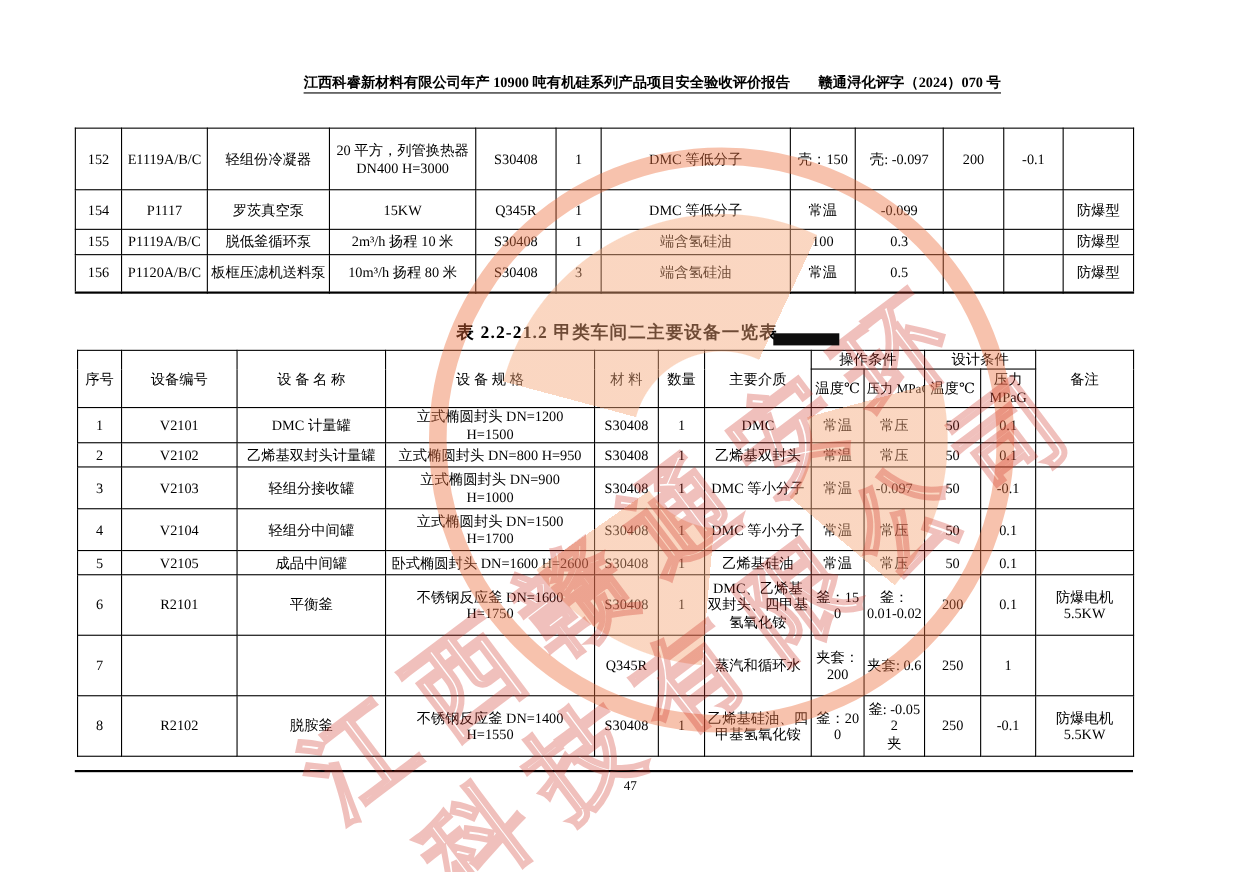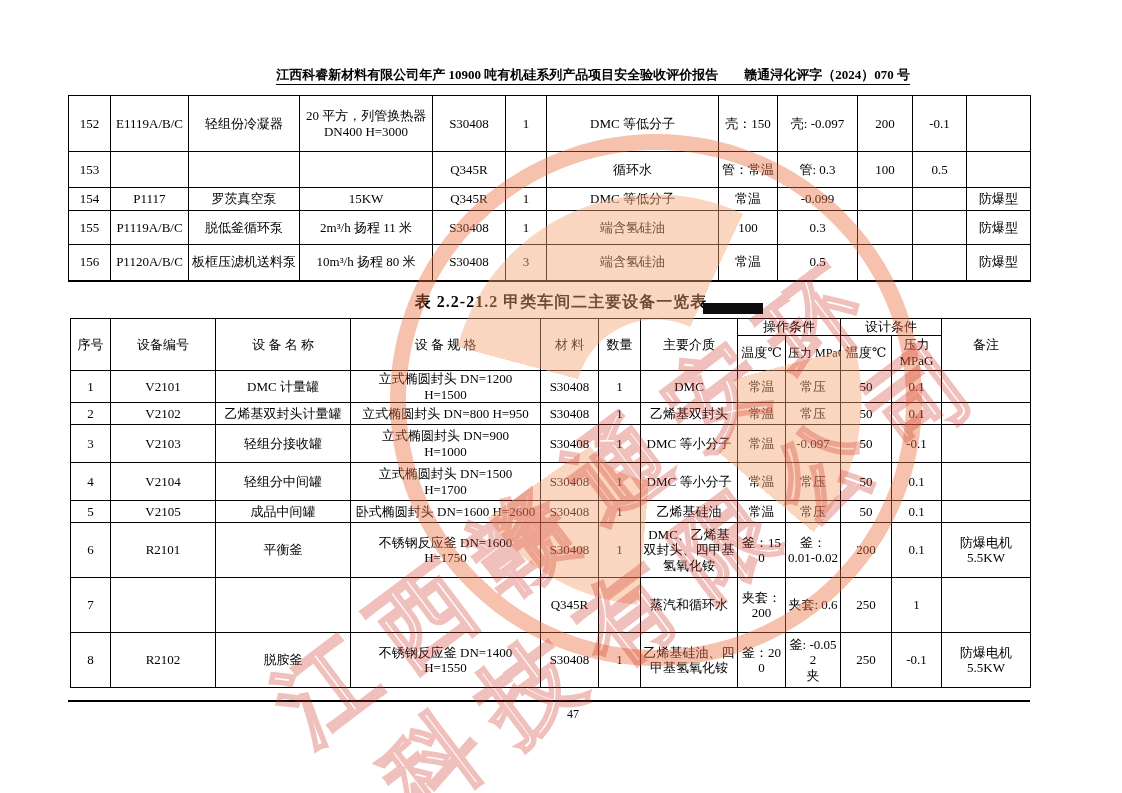--- a/index.html
+++ b/index.html
@@ -14,21 +14,21 @@
     font-size:13px;font-weight:bold;padding-left:32px;
   }
   .doc-header span{border-bottom:1.5px solid #000;padding-bottom:2px;}
   
   table{border-collapse:collapse;table-layout:fixed;position:absolute;background:transparent;}
   td,th{
     border:1px solid #000;text-align:center;vertical-align:middle;
     font-size:13px;font-weight:normal;padding:0 2px;line-height:1.2;
     white-space:pre-line;overflow:hidden;word-break:break-all;
   }
-  #t1{left:68px;top:95px;width:962px;}
+  #t1{left:68px;top:116px;width:962px;}
   #t1 tr:nth-child(1){height:56px;}
   #t1 tr:nth-child(2){height:36px;}
   #t1 tr:nth-child(3){height:23px;margin-top:11px;}
   #t1 tr:nth-child(4){height:34px;}
   #t1 tr:nth-child(5){height:36px;}
   #t1{border-bottom:2px solid #000;}
   .table-title{
     position:absolute;top:292px;left:0;width:100%;text-align:center;
     font-size:16px;font-weight:bold;letter-spacing:1px;
   }
@@ -111,52 +111,38 @@
         <td>S30408</td>
         <td>1</td>
         <td>DMC 等低分子</td>
         <td>壳：150</td>
         <td>壳: -0.097</td>
         <td>200</td>
         <td>-0.1</td>
         <td></td>
       </tr>
       <tr>
-        <td>153</td>
-        <td></td>
-        <td></td>
-        <td></td>
-        <td>Q345R</td>
-        <td></td>
-        <td>循环水</td>
-        <td>管：常温</td>
-        <td>管: 0.3</td>
-        <td>100</td>
-        <td>0.5</td>
-        <td></td>
-      </tr>
-      <tr>
         <td>154</td>
         <td>P1117</td>
         <td>罗茨真空泵</td>
         <td>15KW</td>
         <td>Q345R</td>
         <td>1</td>
         <td>DMC 等低分子</td>
         <td>常温</td>
         <td>-0.099</td>
         <td></td>
         <td></td>
         <td>防爆型</td>
       </tr>
       <tr>
         <td>155</td>
         <td>P1119A/B/C</td>
         <td>脱低釜循环泵</td>
-        <td>2m³/h 扬程 11 米</td>
+        <td>2m³/h 扬程 10 米</td>
         <td>S30408</td>
         <td>1</td>
         <td>端含氢硅油</td>
         <td>100</td>
         <td>0.3</td>
         <td></td>
         <td></td>
         <td>防爆型</td>
       </tr>
       <tr>

